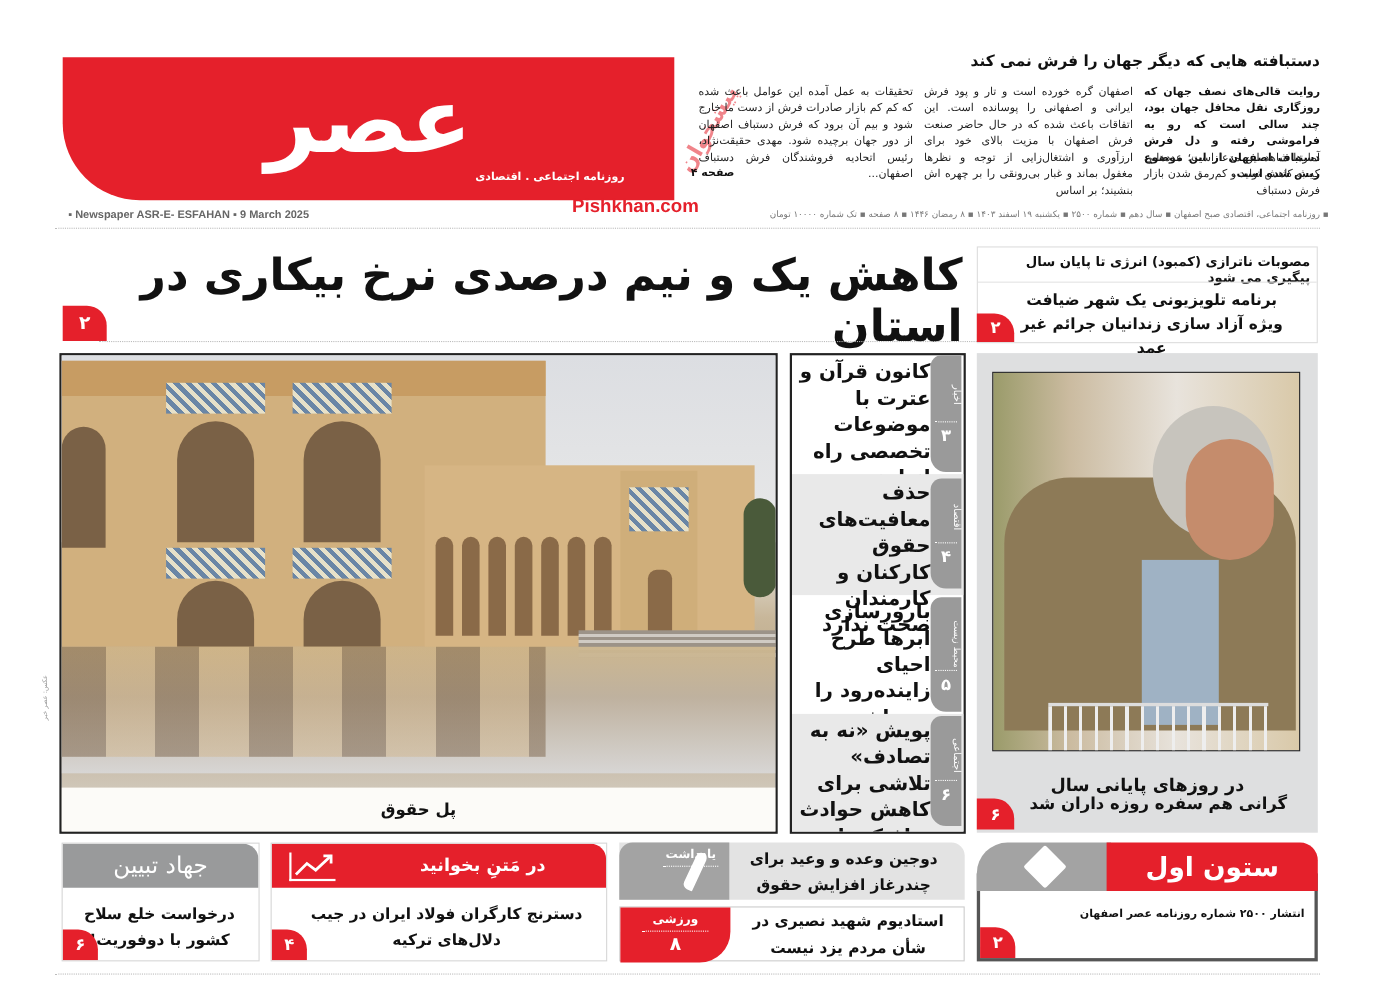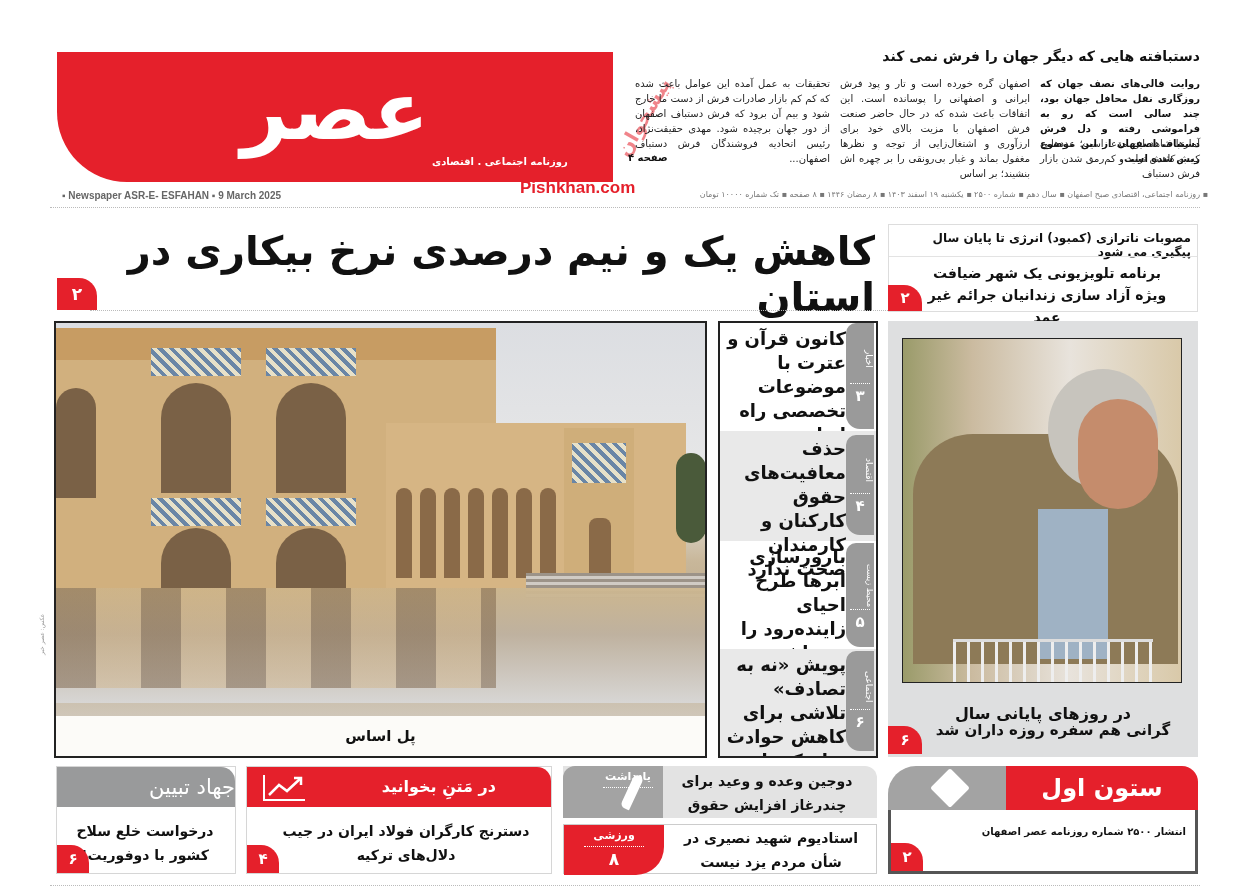--- a/index.html
+++ b/index.html
@@ -145,21 +145,21 @@
   .feather { position: absolute; left: 64px; top: 8px; width: 10px; height: 36px; background: #fff; border-radius: 10px 10px 2px 10px; transform: rotate(25deg); }
 
   
   .dm-box { left: 246px; top: 766px; width: 306px; padding-left: 36px; }
   .dm-chart { position: absolute; left: 16px; top: 8px; width: 42px; height: 26px; border-left: 2px solid #fff; border-bottom: 2px solid #fff; }
   .dm-chart svg { position: absolute; left: 2px; top: 0; }
   .dm-head-text { position: absolute; right: 55px; top: 0; font-size: 16px; font-weight: bold; line-height: 40px; direction: rtl; }
 
   
   .jt-box { left: 56px; top: 766px; width: 180px; }
-  .jt-head-text { position: absolute; left: 0; right: 0; top: 0; font-size: 21px; line-height: 40px; text-align: right; direction: rtl; }
+  .jt-head-text { position: absolute; left: 0; right: 0; top: 0; font-size: 21px; line-height: 40px; text-align: center; direction: rtl; }
 
   .rule-bottom { left: 50px; right: 50px; top: 885px; }
 </style>
 </head>
 <body>
 
 <div class="abs logo-block">
   <div class="logo-title">عصر اصفهان</div>
   <div class="logo-sub">روزنامه اجتماعی . اقتصادی</div>
 </div>
@@ -212,21 +212,21 @@
     <div class="arcade-arch" style="left:154px;"></div>
   </div>
   <div class="tower">
     <div class="tile" style="left:8px; top:15px; width:54px; height:40px;"></div>
     <div class="arcade-arch" style="left:25px; width:22px; height:60px;"></div>
   </div>
   <div class="tree"></div>
   <div class="steps"></div>
   <div class="water"></div>
   <div class="reflect"></div>
-  <div class="photo-caption">پل اساس</div>
+  <div class="photo-caption">پل حقوق</div>
 </div>
 <div class="abs photo-credit">عکس: عصر خبر</div>
 
 <div class="abs mid-col">
   <div class="mid-item" style="top:0; height:108px;">
     <div class="mid-text" style="top:4px;">کانون قرآن و عترت با موضوعات تخصصی راه اندازی می شود</div>
     <div class="mid-tab" style="top:0; height:106px;">
       <div class="lbl">اخبار</div>
       <div class="dots" style="top:60px;"></div>
       <div class="n" style="top:64px;">۳</div>

